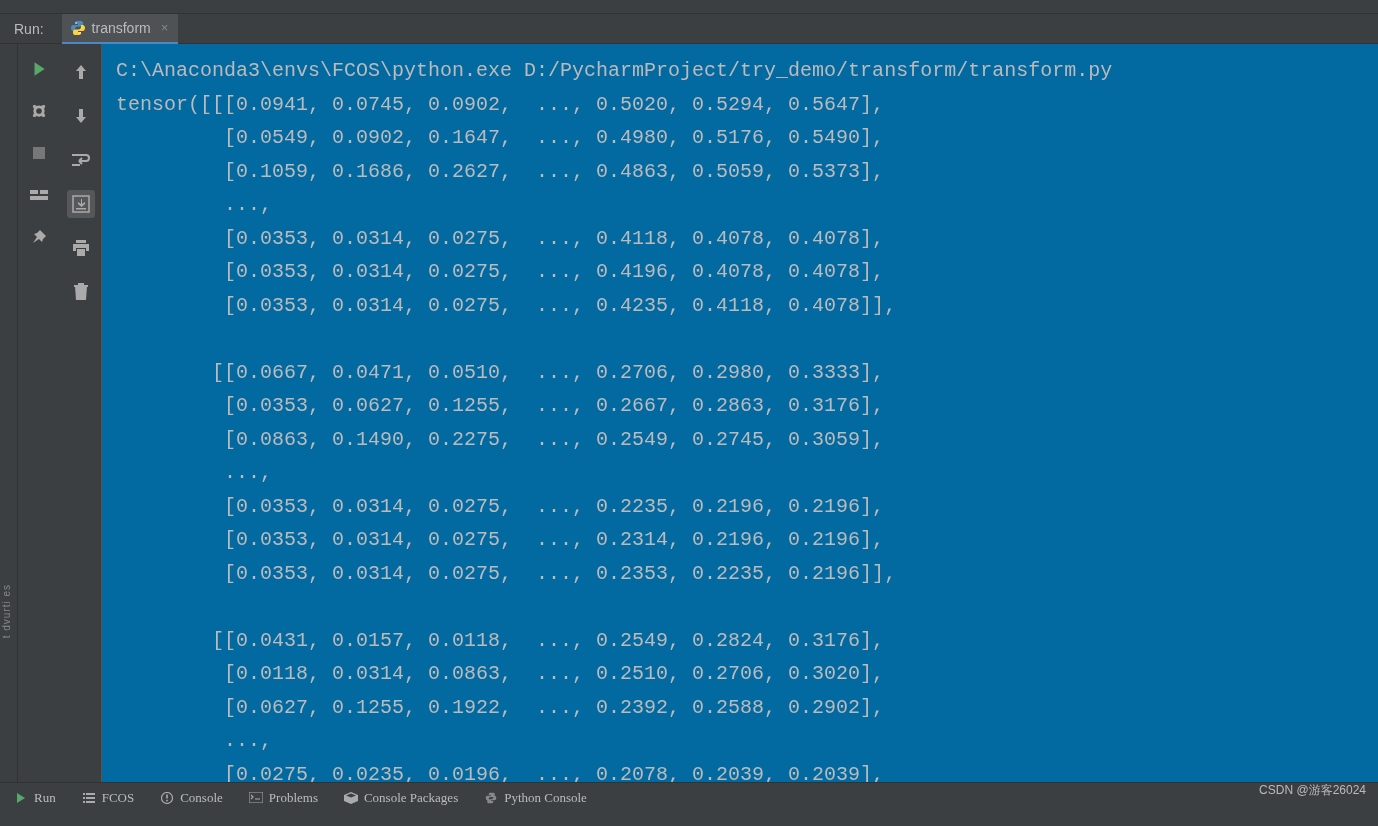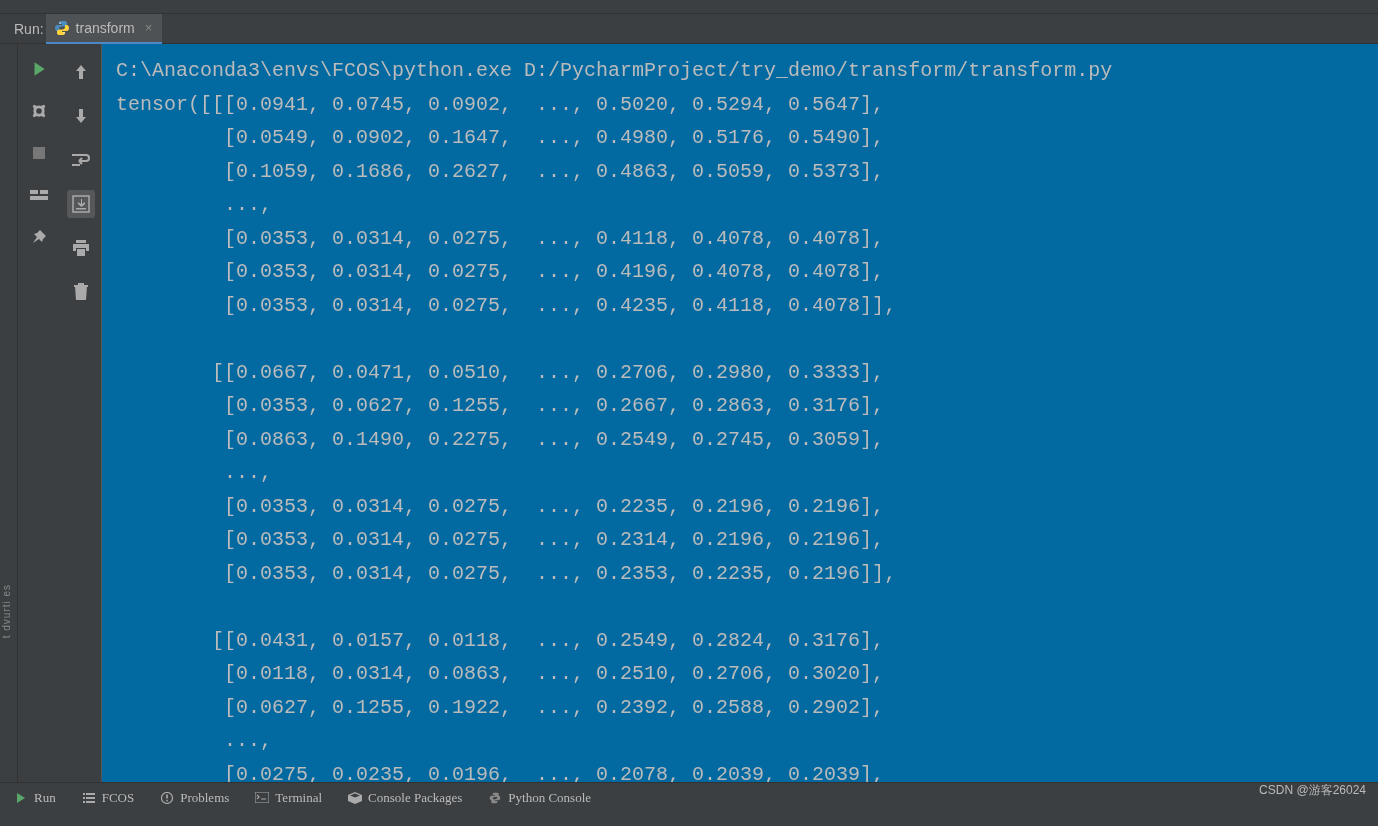--- a/index.html
+++ b/index.html
@@ -17,21 +17,21 @@
     border-bottom: 1px solid #323232;
   }
   .run-header {
     display: flex;
     align-items: center;
     height: 30px;
     background: #3c3f41;
     border-bottom: 1px solid #323232;
     padding-left: 14px;
   }
-  .run-label { color: #bbbbbb; font-size: 14px; margin-right: 2px; }
+  .run-label { color: #bbbbbb; font-size: 14px; margin-right: 18px; }
   .tab {
     display: flex; align-items: center;
     height: 30px;
     background: #4e5254;
     padding: 0 10px 0 8px;
     border-bottom: 2px solid #4a88c7;
     gap: 6px;
   }
   .tab .py-icon {
     width: 16px; height: 16px;
@@ -275,30 +275,30 @@
     <span>FCOS</span>
   </div>
   <div class="bb-item">
     <span class="bb-icon">
         <svg width="12" height="12" viewBox="0 0 12 12">
           <circle cx="6" cy="6" r="5.5" fill="none" stroke="#aaa" stroke-width="1.2"></circle>
           <rect x="5.2" y="2.5" width="1.6" height="4" fill="#aaa"></rect>
           <rect x="5.2" y="7.8" width="1.6" height="1.6" fill="#aaa"></rect>
         </svg>
       </span>
-    <span>Problems</span>
+    <span>Console</span>
   </div>
   <div class="bb-item">
     <span class="bb-icon">
         <svg width="14" height="11" viewBox="0 0 14 11">
           <rect x="0" y="0" width="14" height="11" fill="none" stroke="#aaa"></rect>
           <path d="M2 3l2 2-2 2M6 7h5" stroke="#aaa" stroke-width="1.2" fill="none"></path>
         </svg>
       </span>
-    <span>Terminal</span>
+    <span>Problems</span>
   </div>
   <div class="bb-item">
     <span class="bb-icon">
         <svg width="14" height="12" viewBox="0 0 14 12">
           <path fill="#aaa" d="M7 0L0 3v6l7 3 7-3V3zM7 1.5L12 3.5 7 5.5 2 3.5z"></path>
         </svg>
       </span>
     <span>Console Packages</span>
   </div>
   <div class="bb-item">

